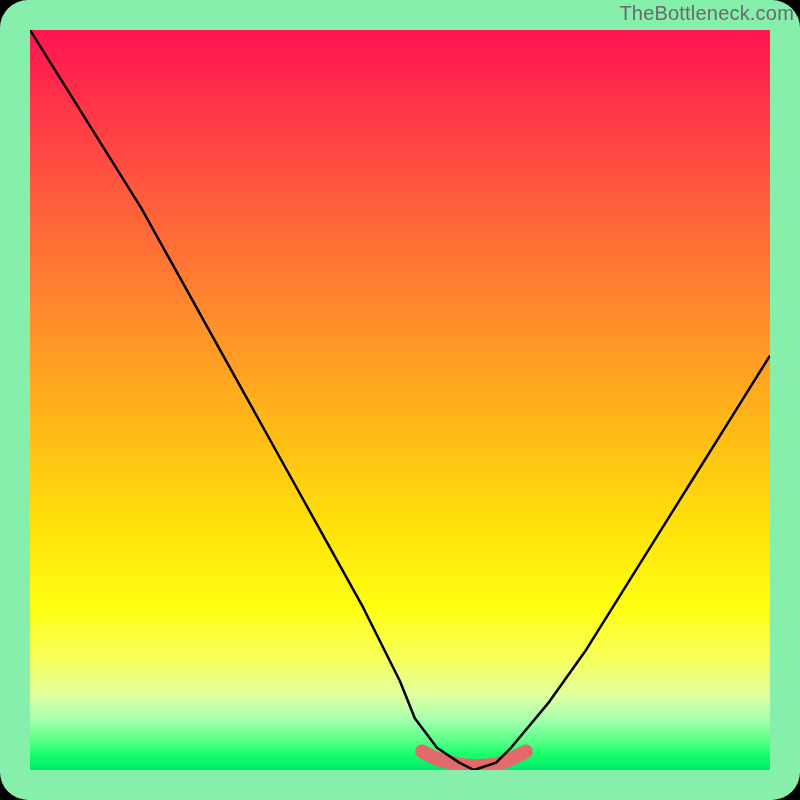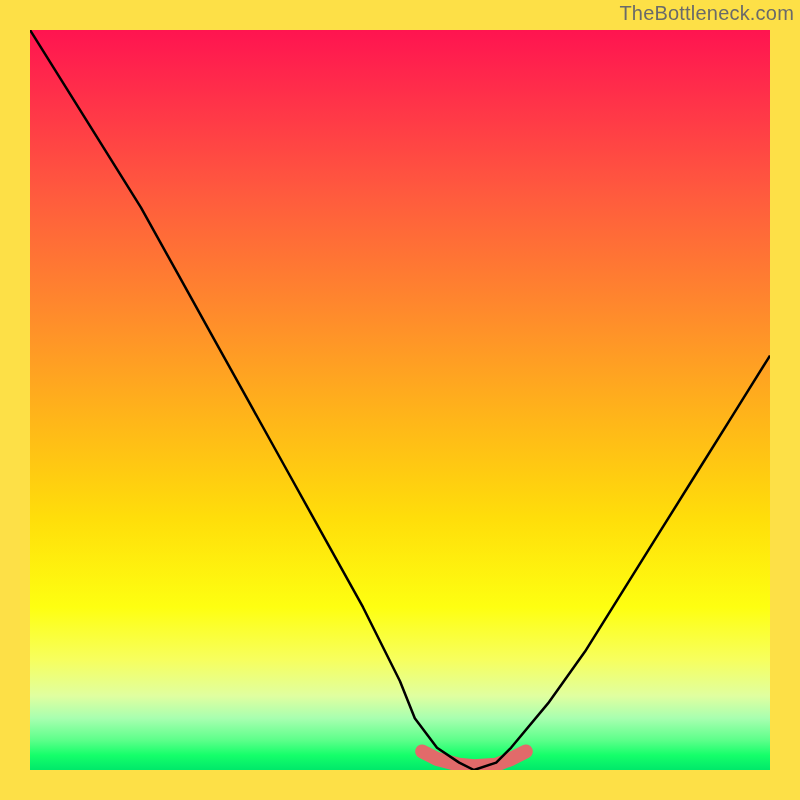--- a/index.html
+++ b/index.html
@@ -8,21 +8,22 @@
     width: 800px;
     height: 800px;
     background: #000;
     overflow: hidden;
     font-family: Arial, Helvetica, sans-serif;
   }
   .frame {
     position: relative;
     width: 800px;
     height: 800px;
-    background: #fde047;
+    background: #86efac;
+    border-radius: 28px;
   }
   .watermark {
     position: absolute;
     top: 2px;
     right: 6px;
     color: #6a6a6a;
     font-size: 20px;
     letter-spacing: 0.2px;
     z-index: 5;
     user-select: none;

